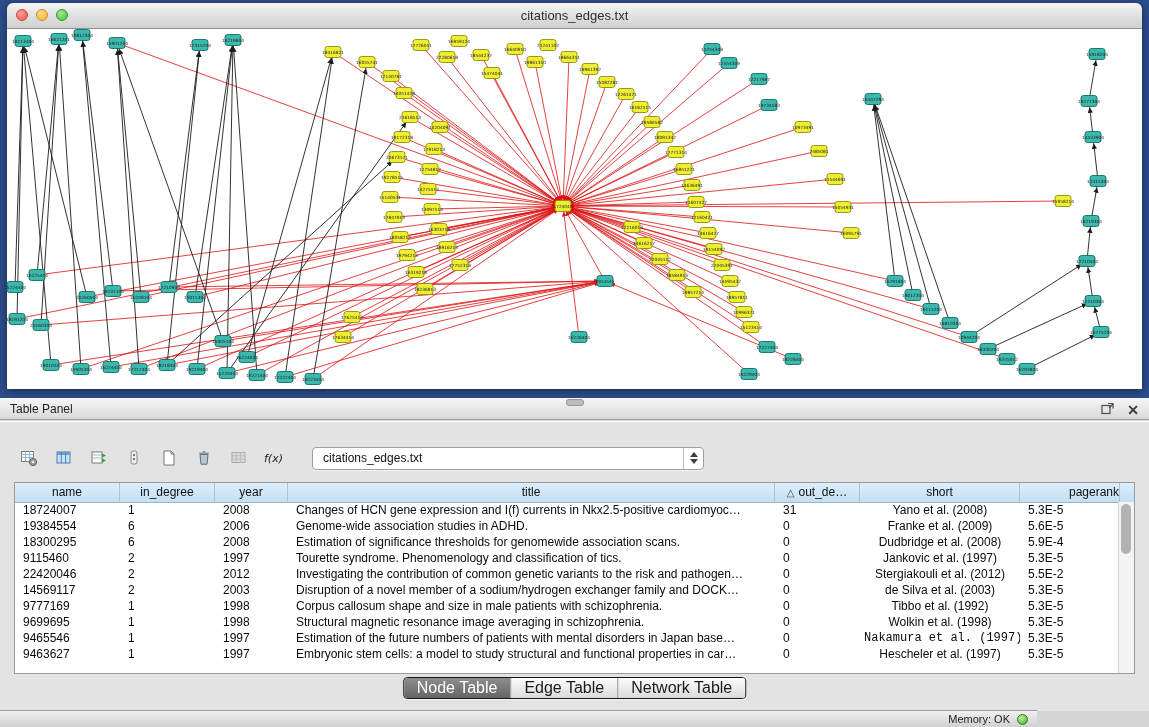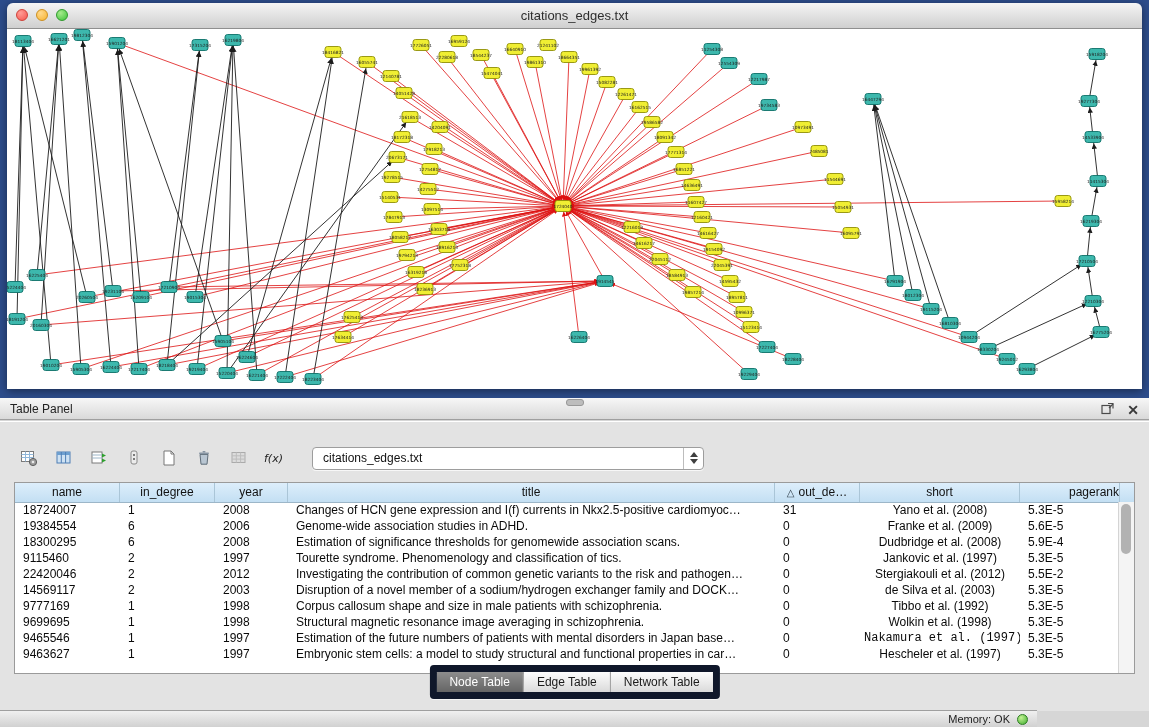--- a/index.html
+++ b/index.html
@@ -42,21 +42,21 @@
   .th.fill{flex:1;border-right:none}
   .sortglyph{display:inline-block;margin-right:4px;font-size:10px;color:#33424e}
   .tbody{position:absolute;left:0;top:19px;right:15px;bottom:0;overflow:hidden;font-size:12px}
   .tr{display:flex;height:16px;line-height:16px}
   .td{box-sizing:border-box;padding:0 4px 0 8px;overflow:hidden;white-space:nowrap;color:#0a0a0a;flex:none}
   .td.c5{text-align:center;padding-left:4px}
   .scroll{position:absolute;top:19px;right:0;width:15px;bottom:0;background:#f4f4f4;border-left:1px solid #d4d4d4}
   .thumb{position:absolute;left:2px;top:2px;width:10px;height:50px;border-radius:6px;background:#b2b2b2}
 
   
-  .tabs{position:absolute;left:50%;transform:translateX(-50%);bottom:12px;display:flex;border:7px solid #0f172a;border-radius:4px;overflow:hidden;height:20px;font-size:12px;box-shadow:0 1px 0 rgba(255,255,255,.6)}
+  .tabs{position:absolute;left:50%;transform:translateX(-50%);bottom:12px;display:flex;border:1px solid #0f172a;border-radius:4px;overflow:hidden;height:20px;font-size:16px;box-shadow:0 1px 0 rgba(255,255,255,.6)}
   .tab{padding:0 13px;line-height:20px;background:linear-gradient(#fdfdfd,#dadada);color:#1a1a1a;border-left:1px solid #9e9e9e}
   .tab:first-child{border-left:none}
   .tab.active{background:linear-gradient(#8d8d8d,#656565);color:#fff}
 
   
   .statusbar{position:absolute;left:0;top:710px;width:1037px;height:17px;background:linear-gradient(#f0f0f0,#d1d1d1);border-top:1px solid #9f9f9f;box-sizing:border-box}
   .mem{position:absolute;right:27px;top:2px;font-size:11px;color:#222}
   .memdot{position:absolute;right:9px;top:3px;width:11px;height:11px;border-radius:50%;background:radial-gradient(circle at 35% 30%,#c3f193,#3fae2f);border:1px solid #2d7d22;box-sizing:border-box}
 </style>
 </head>

